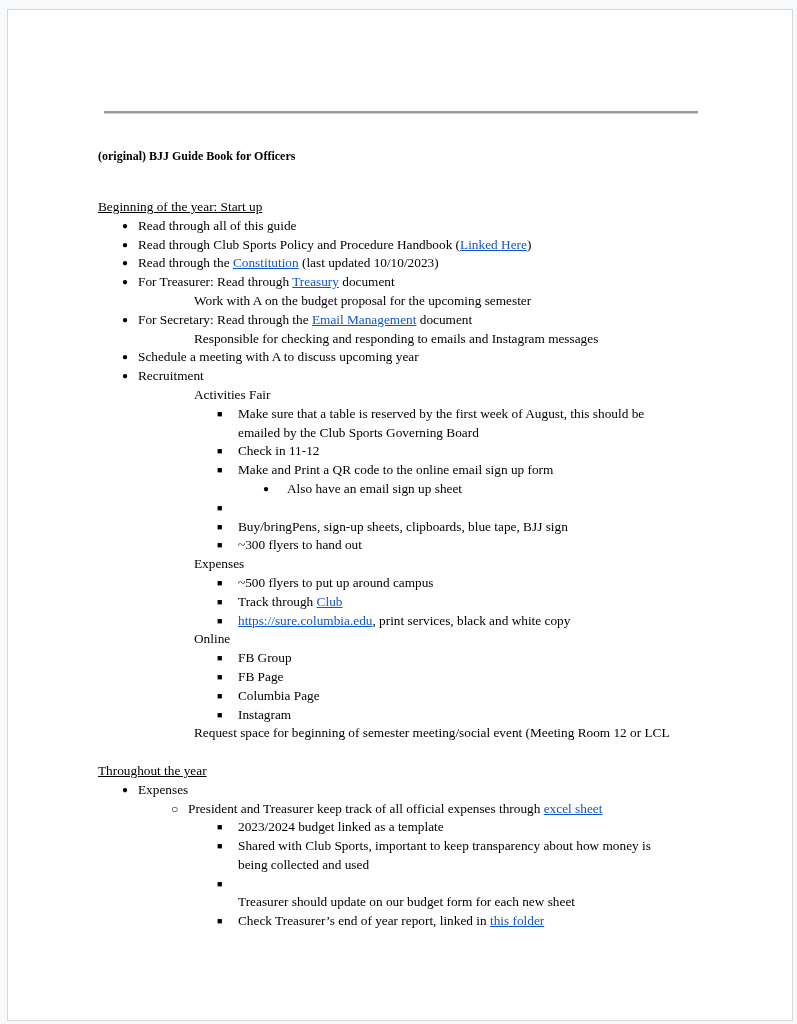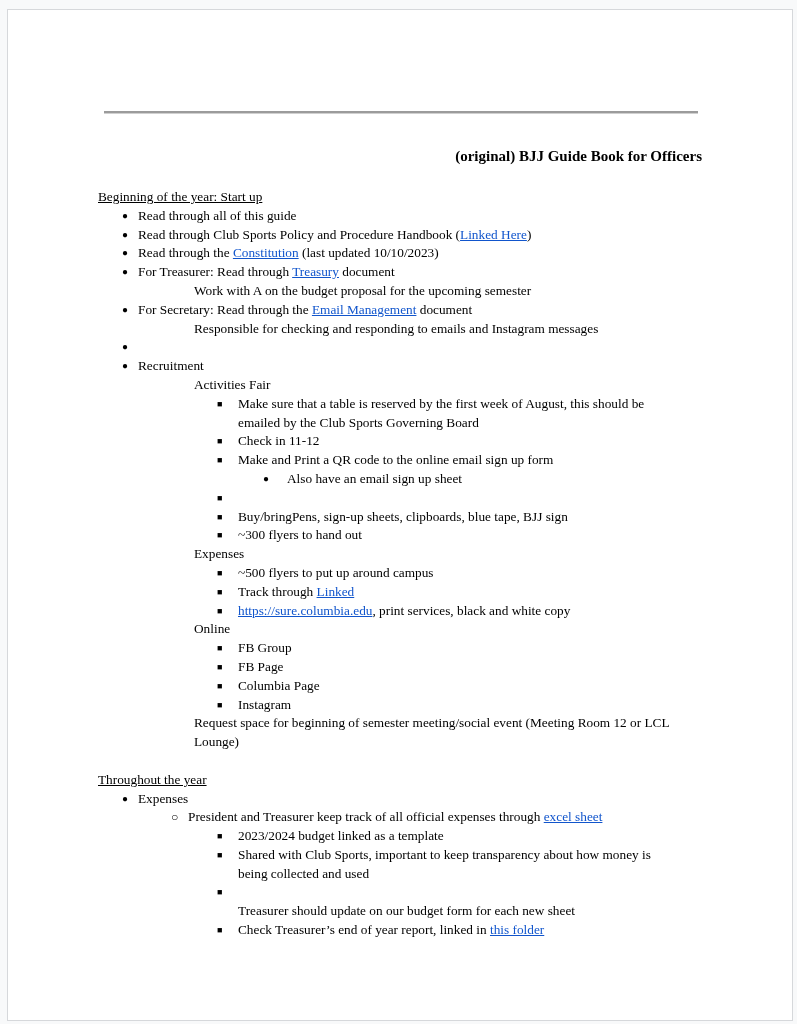--- a/index.html
+++ b/index.html
@@ -23,29 +23,29 @@
     position:absolute;
     left:96px;top:101px;
     width:594px;height:2px;
     background:#9b9b9b;
     border-bottom:1px solid #d0d0d0;
   }
   .title{
     position:absolute;
     left:90px;top:137px;
     width:604px;
-    text-align:right;
-    font-size:15px;
+    text-align:left;
+    font-size:12px;
     font-weight:bold;
     line-height:19px;
     white-space:nowrap;
   }
   .doc{
     position:absolute;
-    left:90px;top:178px;
+    left:90px;top:188px;
     width:612px;
     font-size:13.3px;
   }
   .line{
     position:relative;
     height:18.8px;
     line-height:18.8px;
     white-space:nowrap;
   }
   .bullet{
@@ -72,42 +72,41 @@
   <div class="title">(original) BJJ Guide Book for Officers</div>
   <div class="doc" id="doc">
       <div class="line" style="padding-left: 0px;"><span class="u">Beginning of the year: Start up</span></div>
       <div class="line" style="padding-left: 40px;"><span class="bullet b-disc" style="left: 24px;">●</span><span>Read through all of this guide</span></div>
       <div class="line" style="padding-left: 40px;"><span class="bullet b-disc" style="left: 24px;">●</span><span>Read through Club Sports Policy and Procedure Handbook (</span><a href="#" class="doclink">Linked Here</a><span>)</span></div>
       <div class="line" style="padding-left: 40px;"><span class="bullet b-disc" style="left: 24px;">●</span><span>Read through the </span><a href="#" class="doclink">Constitution</a><span> (last updated 10/10/2023)</span></div>
       <div class="line" style="padding-left: 40px;"><span class="bullet b-disc" style="left: 24px;">●</span><span>For Treasurer: Read through </span><a href="#" class="doclink">Treasury</a><span> document</span></div>
       <div class="line" style="padding-left: 96px;"><span>Work with A on the budget proposal for the upcoming semester</span></div>
       <div class="line" style="padding-left: 40px;"><span class="bullet b-disc" style="left: 24px;">●</span><span>For Secretary: Read through the </span><a href="#" class="doclink">Email Management</a><span> document</span></div>
       <div class="line" style="padding-left: 96px;"><span>Responsible for checking and responding to emails and Instagram messages</span></div>
-      <div class="line" style="padding-left: 40px;"><span class="bullet b-disc" style="left: 24px;">●</span></div>
+      <div class="line" style="padding-left: 40px;"><span class="bullet b-disc" style="left: 24px;">●</span><span>Schedule a meeting with A to discuss upcoming year</span></div>
       <div class="line" style="padding-left: 40px;"><span class="bullet b-disc" style="left: 24px;">●</span><span>Recruitment</span></div>
       <div class="line" style="padding-left: 96px;"><span>Activities Fair</span></div>
       <div class="line" style="padding-left: 140px;"><span class="bullet b-square" style="left: 119px;">■</span><span>Make sure that a table is reserved by the first week of August, this should be</span></div>
       <div class="line" style="padding-left: 140px;"><span>emailed by the Club Sports Governing Board</span></div>
       <div class="line" style="padding-left: 140px;"><span class="bullet b-square" style="left: 119px;">■</span><span>Check in 11-12</span></div>
       <div class="line" style="padding-left: 140px;"><span class="bullet b-square" style="left: 119px;">■</span><span>Make and Print a QR code to the online email sign up form</span></div>
       <div class="line" style="padding-left: 189px;"><span class="bullet b-disc" style="left: 165px;">●</span><span>Also have an email sign up sheet</span></div>
       <div class="line" style="padding-left: 140px;"><span class="bullet b-square" style="left: 119px;">■</span></div>
       <div class="line" style="padding-left: 140px;"><span class="bullet b-square" style="left: 119px;">■</span><span>Buy/bringPens, sign-up sheets, clipboards, blue tape, BJJ sign</span></div>
       <div class="line" style="padding-left: 140px;"><span class="bullet b-square" style="left: 119px;">■</span><span>~300 flyers to hand out</span></div>
       <div class="line" style="padding-left: 96px;"><span>Expenses</span></div>
       <div class="line" style="padding-left: 140px;"><span class="bullet b-square" style="left: 119px;">■</span><span>~500 flyers to put up around campus</span></div>
-      <div class="line" style="padding-left: 140px;"><span class="bullet b-square" style="left: 119px;">■</span><span>Track through </span><a href="#" class="doclink">Linked</a></div>
+      <div class="line" style="padding-left: 140px;"><span class="bullet b-square" style="left: 119px;">■</span><span>Track through </span><a href="#" class="doclink">Club</a></div>
       <div class="line" style="padding-left: 140px;"><span class="bullet b-square" style="left: 119px;">■</span><a href="#" class="doclink">https://sure.columbia.edu</a><span>, print services, black and white copy</span></div>
       <div class="line" style="padding-left: 96px;"><span>Online</span></div>
       <div class="line" style="padding-left: 140px;"><span class="bullet b-square" style="left: 119px;">■</span><span>FB Group</span></div>
       <div class="line" style="padding-left: 140px;"><span class="bullet b-square" style="left: 119px;">■</span><span>FB Page</span></div>
       <div class="line" style="padding-left: 140px;"><span class="bullet b-square" style="left: 119px;">■</span><span>Columbia Page</span></div>
       <div class="line" style="padding-left: 140px;"><span class="bullet b-square" style="left: 119px;">■</span><span>Instagram</span></div>
       <div class="line" style="padding-left: 96px;"><span>Request space for beginning of semester meeting/social event (Meeting Room 12 or LCL</span></div>
-      <div class="line" style="padding-left: 96px;"><span>Lounge)</span></div>
       <div class="line" style="padding-left: 0px;"></div>
       <div class="line" style="padding-left: 0px;"><span class="u">Throughout the year</span></div>
       <div class="line" style="padding-left: 40px;"><span class="bullet b-disc" style="left: 24px;">●</span><span>Expenses</span></div>
       <div class="line" style="padding-left: 90px;"><span class="bullet b-circle" style="left: 73px;">○</span><span>President and Treasurer keep track of all official expenses through </span><a href="#" class="doclink">excel sheet</a></div>
       <div class="line" style="padding-left: 140px;"><span class="bullet b-square" style="left: 119px;">■</span><span>2023/2024 budget linked as a template</span></div>
       <div class="line" style="padding-left: 140px;"><span class="bullet b-square" style="left: 119px;">■</span><span>Shared with Club Sports, important to keep transparency about how money is</span></div>
       <div class="line" style="padding-left: 140px;"><span>being collected and used</span></div>
       <div class="line" style="padding-left: 140px;"><span class="bullet b-square" style="left: 119px;">■</span></div>
       <div class="line" style="padding-left: 140px;"><span>Treasurer should update on our budget form for each new sheet</span></div>
       <div class="line" style="padding-left: 140px;"><span class="bullet b-square" style="left: 119px;">■</span><span>Check Treasurer’s end of year report, linked in </span><a href="#" class="doclink">this folder</a></div>

